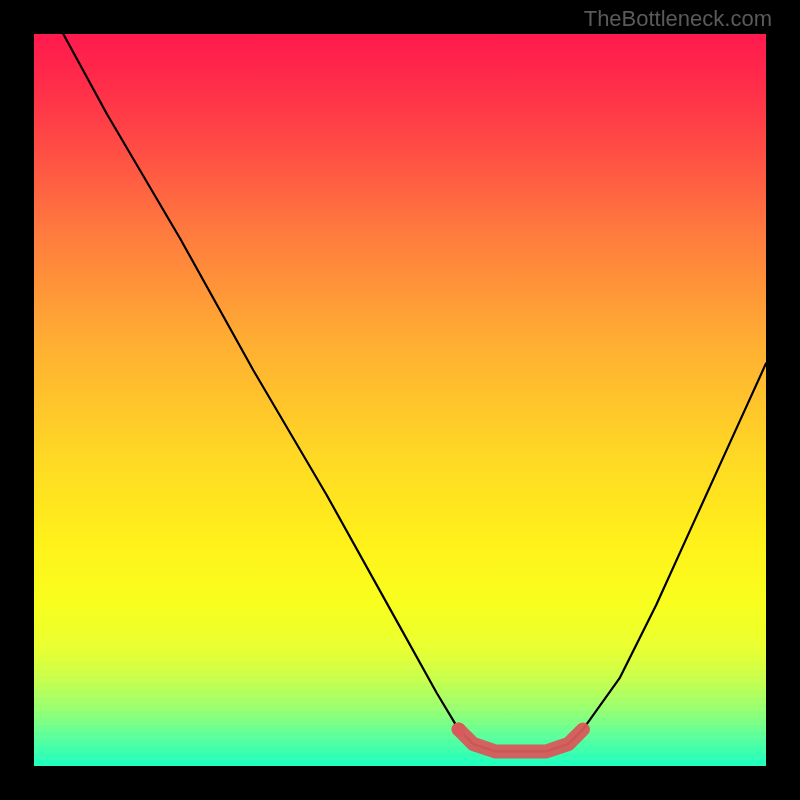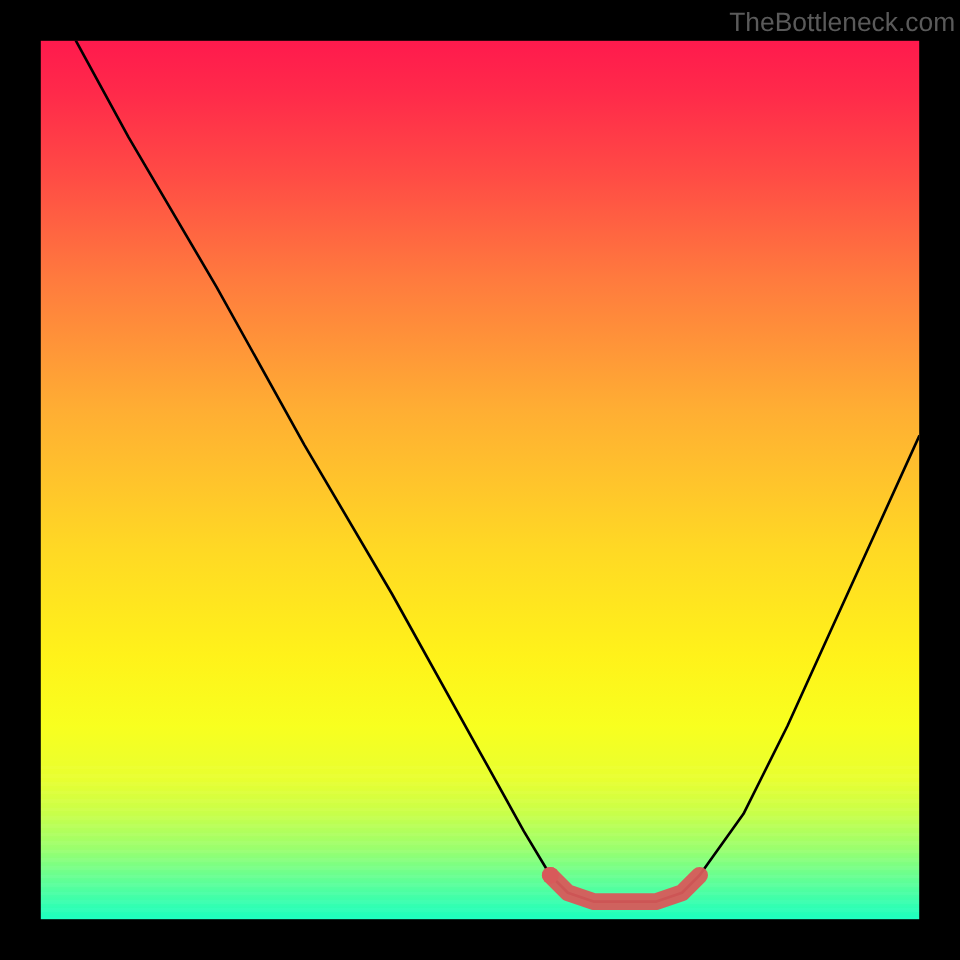--- a/index.html
+++ b/index.html
@@ -7,21 +7,21 @@
     width: 800px;
     height: 800px;
     background: #000;
     position: relative;
     font-family: Arial, sans-serif;
     overflow: hidden;
   }
   .watermark {
     position: absolute;
     top: 6px;
-    right: 4px;
+    right: 28px;
     color: #5a5a5a;
     font-size: 22px;
     font-weight: 500;
     z-index: 10;
   }
   .plot-area {
     position: absolute;
     left: 34px;
     top: 34px;
     width: 732px;

